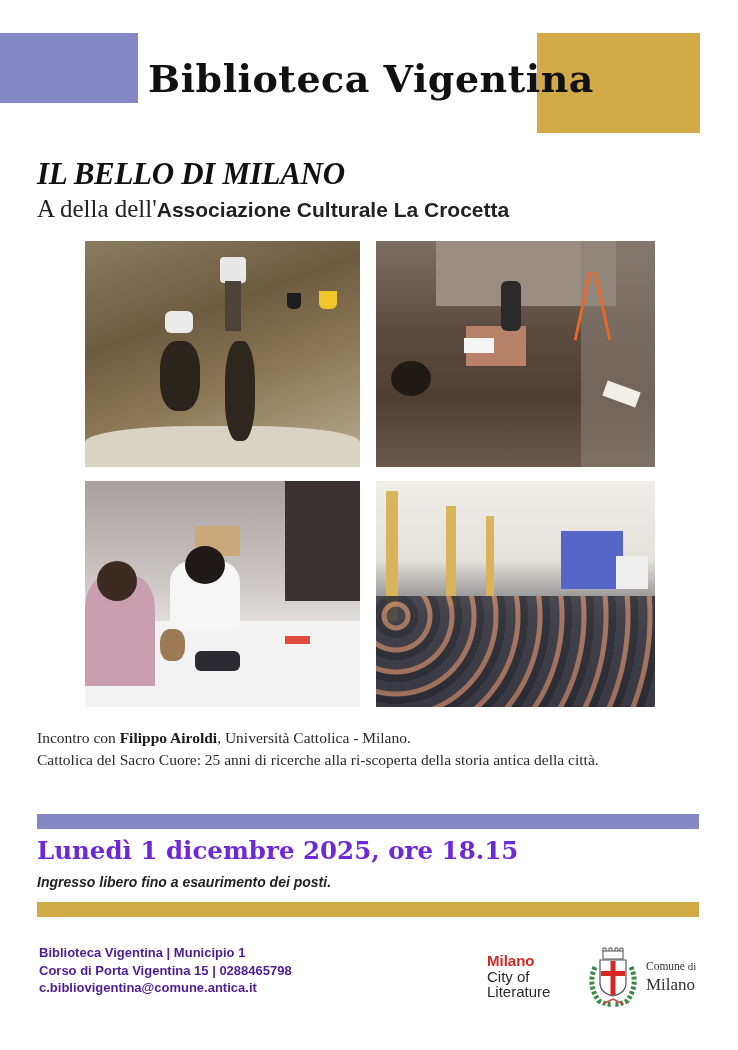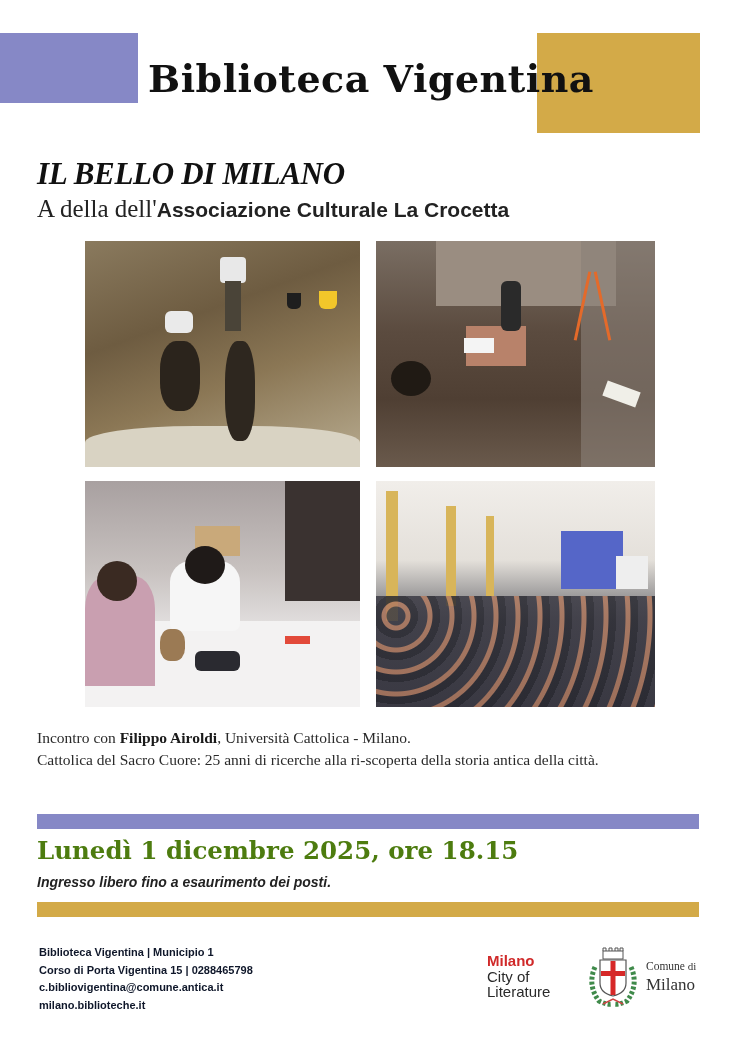--- a/index.html
+++ b/index.html
@@ -14,24 +14,24 @@
   .photos { left: 85px; top: 241px; width: 570px; height: 466px; }
   .photo { position: absolute; overflow: hidden; }
   .p1 { left: 0; top: 0; width: 275px; height: 226px; background: linear-gradient(160deg, #8a7a5e 0%, #6e5c41 35%, #8b7755 60%, #b9ad92 100%); }
   .p2 { left: 291px; top: 0; width: 279px; height: 226px; background: linear-gradient(180deg, #7a6e63 0%, #5b4b3f 40%, #4f3f33 70%, #6a5a4c 100%); }
   .p3 { left: 0; top: 240px; width: 275px; height: 226px; background: linear-gradient(180deg, #a8a0a0 0%, #c8c2c0 40%, #e8e6e6 70%, #f2f0ef 100%); }
   .p4 { left: 291px; top: 240px; width: 279px; height: 226px; background: linear-gradient(180deg, #f1eeea 0%, #e4e0da 35%, #6b6b70 62%, #2f3038 100%); }
   .shape { position: absolute; }
   .desc { left: 37px; top: 727px; width: 680px; font-family: Liberation Serif, serif; font-size: 15.5px; line-height: 22px; color: #2a2a2a; }
   .desc b { font-weight: bold; color: #1a1a1a; }
   .bar-purple { left: 37px; top: 814px; width: 662px; height: 15px; background: #8688c6; }
-  .date { left: 37px; top: 838px; font-family: "DejaVu Serif", serif; font-weight: bold; font-size: 24.5px; color: #4d7c0f; line-height: 1.1; }
+  .date { left: 37px; top: 838px; font-family: "DejaVu Serif", serif; font-weight: bold; font-size: 24.5px; color: #6d28d9; line-height: 1.1; }
   .entry { left: 37px; top: 874px; font-family: "Liberation Sans", sans-serif; font-style: italic; font-weight: bold; font-size: 14px; color: #222; }
   .bar-gold { left: 37px; top: 902px; width: 662px; height: 15px; background: #d3aa48; }
-  .contact { left: 39px; top: 944px; font-family: "Liberation Sans", sans-serif; font-size: 11px; line-height: 17.5px; color: #0f172a; }
+  .contact { left: 39px; top: 944px; font-family: "Liberation Sans", sans-serif; font-size: 13px; line-height: 17.5px; color: #4c1d95; }
   .contact div { font-weight: bold; }
   .col-logo { left: 487px; top: 953px; font-family: "Liberation Sans", sans-serif; font-size: 15px; line-height: 15.5px; color: #2a2a2a; }
   .col-logo .red { color: #d02a2a; font-weight: bold; }
   .crest { left: 585px; top: 947px; width: 56px; height: 62px; }
   .comune { left: 646px; top: 961px; font-family: "Liberation Serif", serif; color: #333; line-height: 1; }
   .comune .small { font-size: 11.5px; }
   .comune .small sub { font-size: 11px; vertical-align: baseline; }
   .comune .big { font-size: 17px; margin-top: 3px; }
 </style>
 </head>
@@ -95,21 +95,20 @@
 
 <div class="abs bar-purple"></div>
 <div class="abs date">Lunedì 1 dicembre 2025, ore 18.15</div>
 <div class="abs entry">Ingresso libero fino a esaurimento dei posti.</div>
 <div class="abs bar-gold"></div>
 
 <div class="abs contact">
   <div>Biblioteca Vigentina | Municipio 1</div>
   <div>Corso di Porta Vigentina 15 | 0288465798</div>
   <div>c.bibliovigentina@comune.antica.it</div>
-  <div>milano.biblioteche.it</div>
 </div>
 
 <div class="abs col-logo">
   <div class="red">Milano</div>
   <div>City of</div>
   <div>Literature</div>
 </div>
 
 <div class="abs crest">
   <svg width="56" height="62" viewBox="0 0 56 62">

